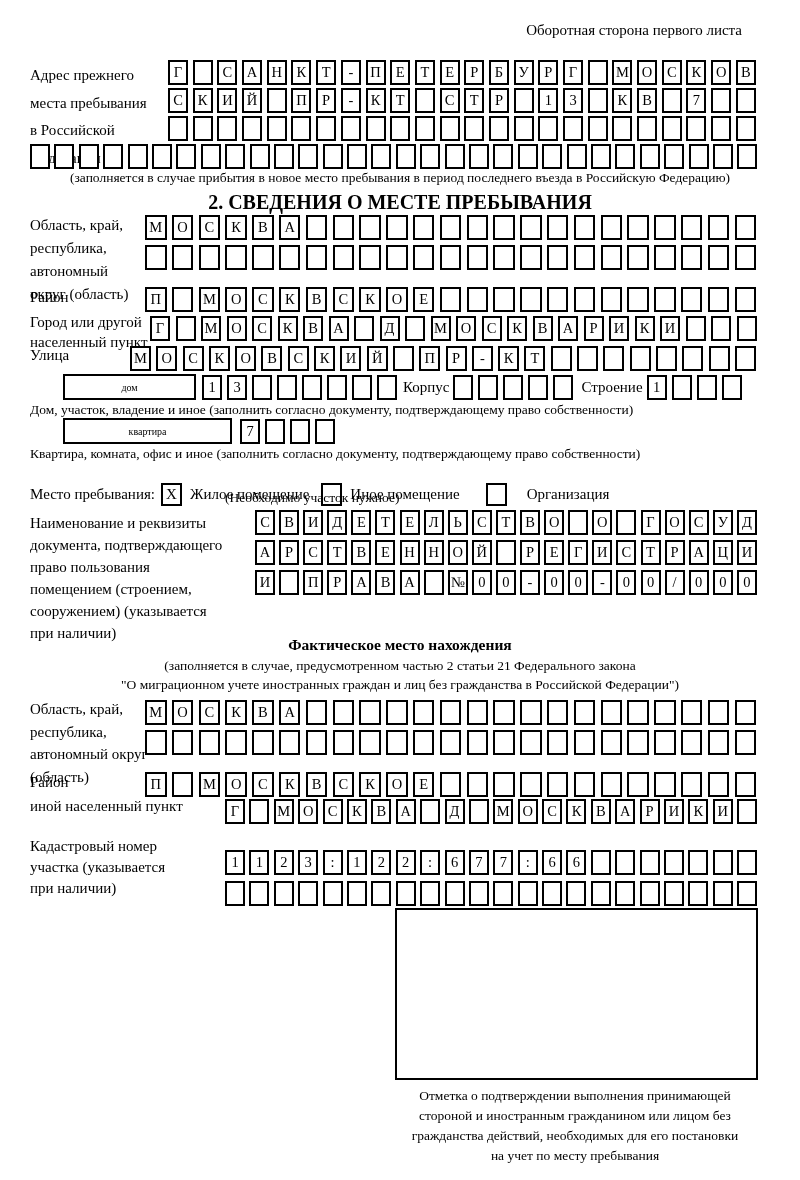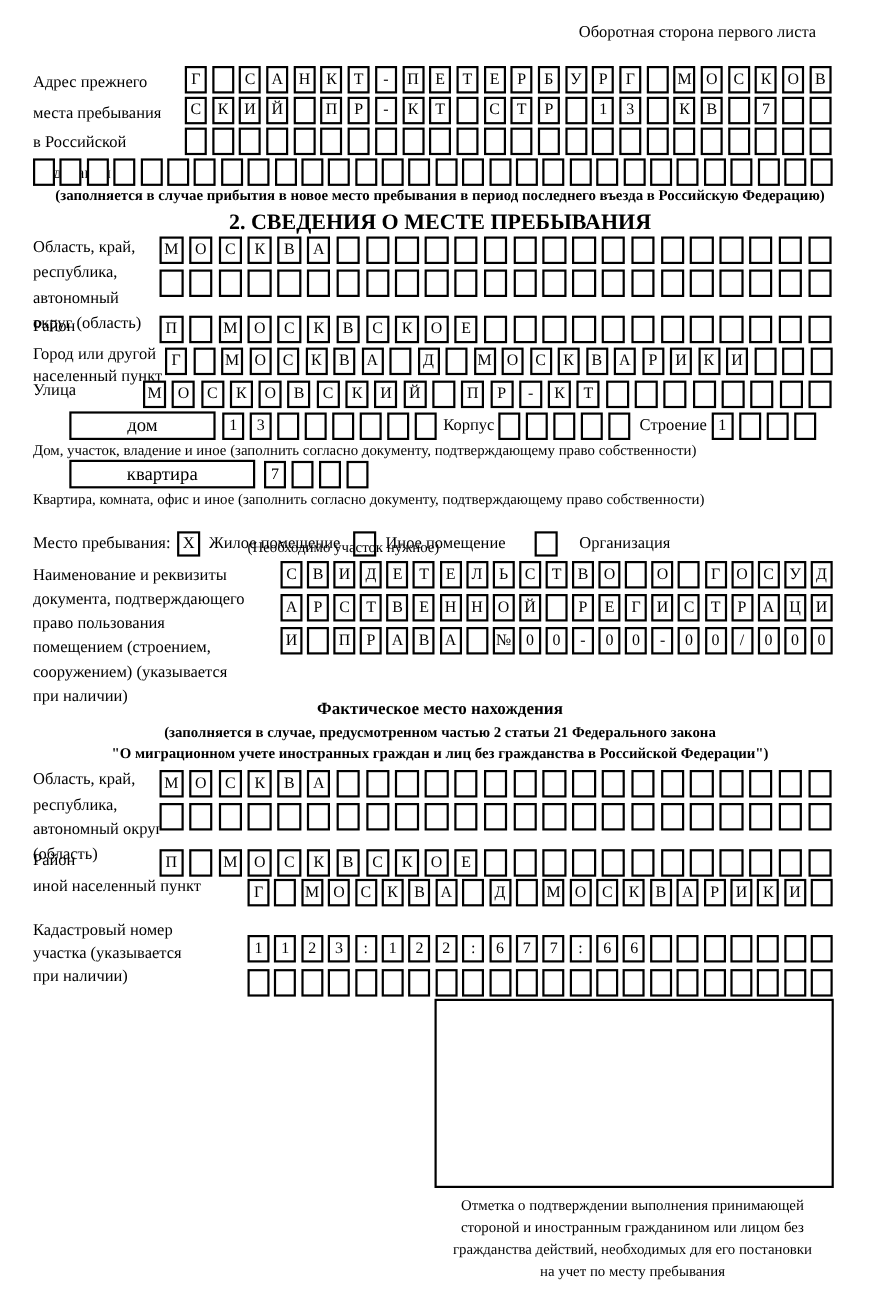--- a/index.html
+++ b/index.html
@@ -2,21 +2,21 @@
 <html><head>
 <meta charset="utf-8">
 <style>
   html,body{margin:0;padding:0;background:#fff;}
   .page{
     position:relative;width:800px;height:1180px;background:#fff;color:#000;
     font-family:"Liberation Serif","DejaVu Serif",serif;font-size:15px;overflow:hidden;
   }
   .abs{position:absolute;}
   .hdr{top:22px;right:58px;font-size:15px;}
-  .center{left:0;width:800px;text-align:center;font-weight:bold;}
+  .center{left:0;width:800px;text-align:center;}
   .small{font-size:13.5px;}
   .bold{font-weight:bold;}
   .lbl{line-height:23px;}
   
   .cellrow{display:flex;}
   .cell{
     flex:none;height:25px;box-sizing:border-box;border:2px solid #000;
     display:flex;align-items:center;justify-content:center;
     font-size:14.5px;background:#fff;
   }
@@ -26,21 +26,21 @@
   .g-city1 .cell{width:20px;margin-right:5.5px;}
   .g-street .cell{width:21px;margin-right:5.3px;}
   .g-doc .cell{width:20px;margin-right:4.1px;}
   .g-f22 .cell{width:20px;margin-right:4.4px;}
   .g-house .cell{width:20px;margin-right:5px;}
   .cellrow .cell:last-child{margin-right:0;}
   .rowstack .cellrow{margin-bottom:3px;}
   .rowstack30 .cellrow{margin-bottom:5px;}
   .lblbox{
     box-sizing:border-box;border:2px solid #000;height:26px;background:#fff;
-    display:flex;align-items:center;justify-content:center;font-size:17px;flex:none;
+    display:flex;align-items:center;justify-content:center;font-size:10px;flex:none;
   }
   .chk{
     flex:none;width:21px;height:23px;box-sizing:border-box;border:2px solid #000;
     display:flex;align-items:center;justify-content:center;font-size:15px;background:#fff;
   }
   .flexline{display:flex;align-items:center;}
   .stampbox{box-sizing:border-box;border:2px solid #000;background:#fff;}
 </style>
 </head>
 <body>

